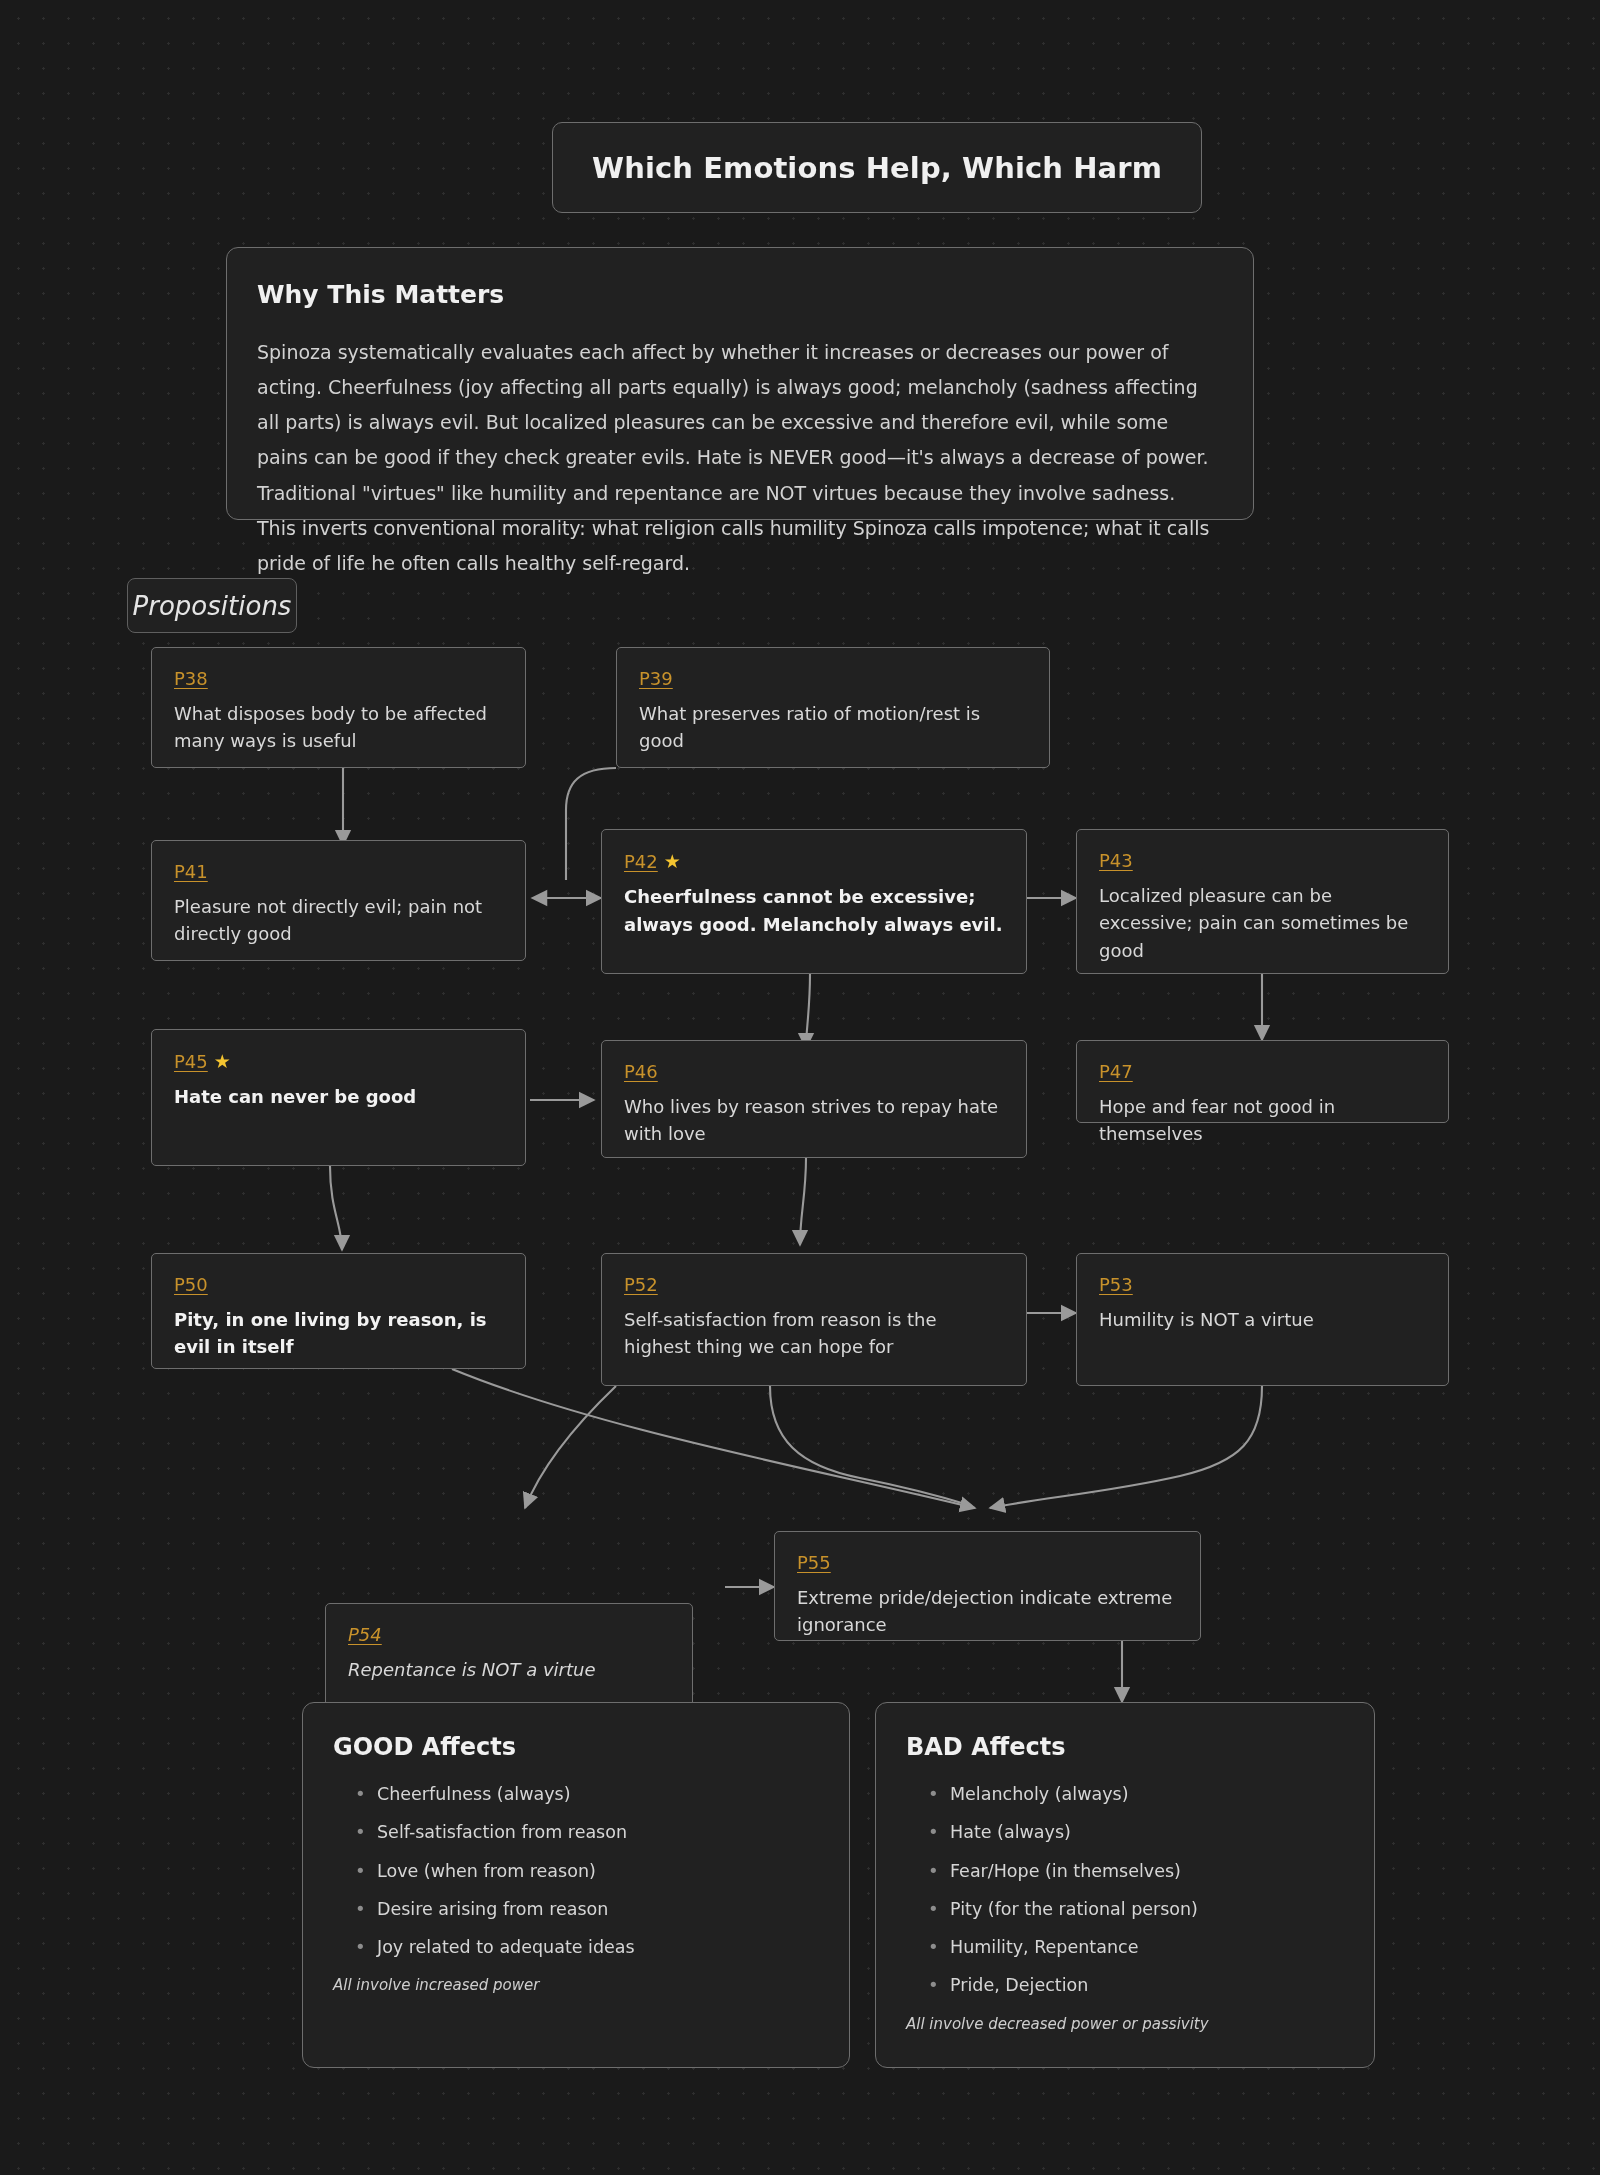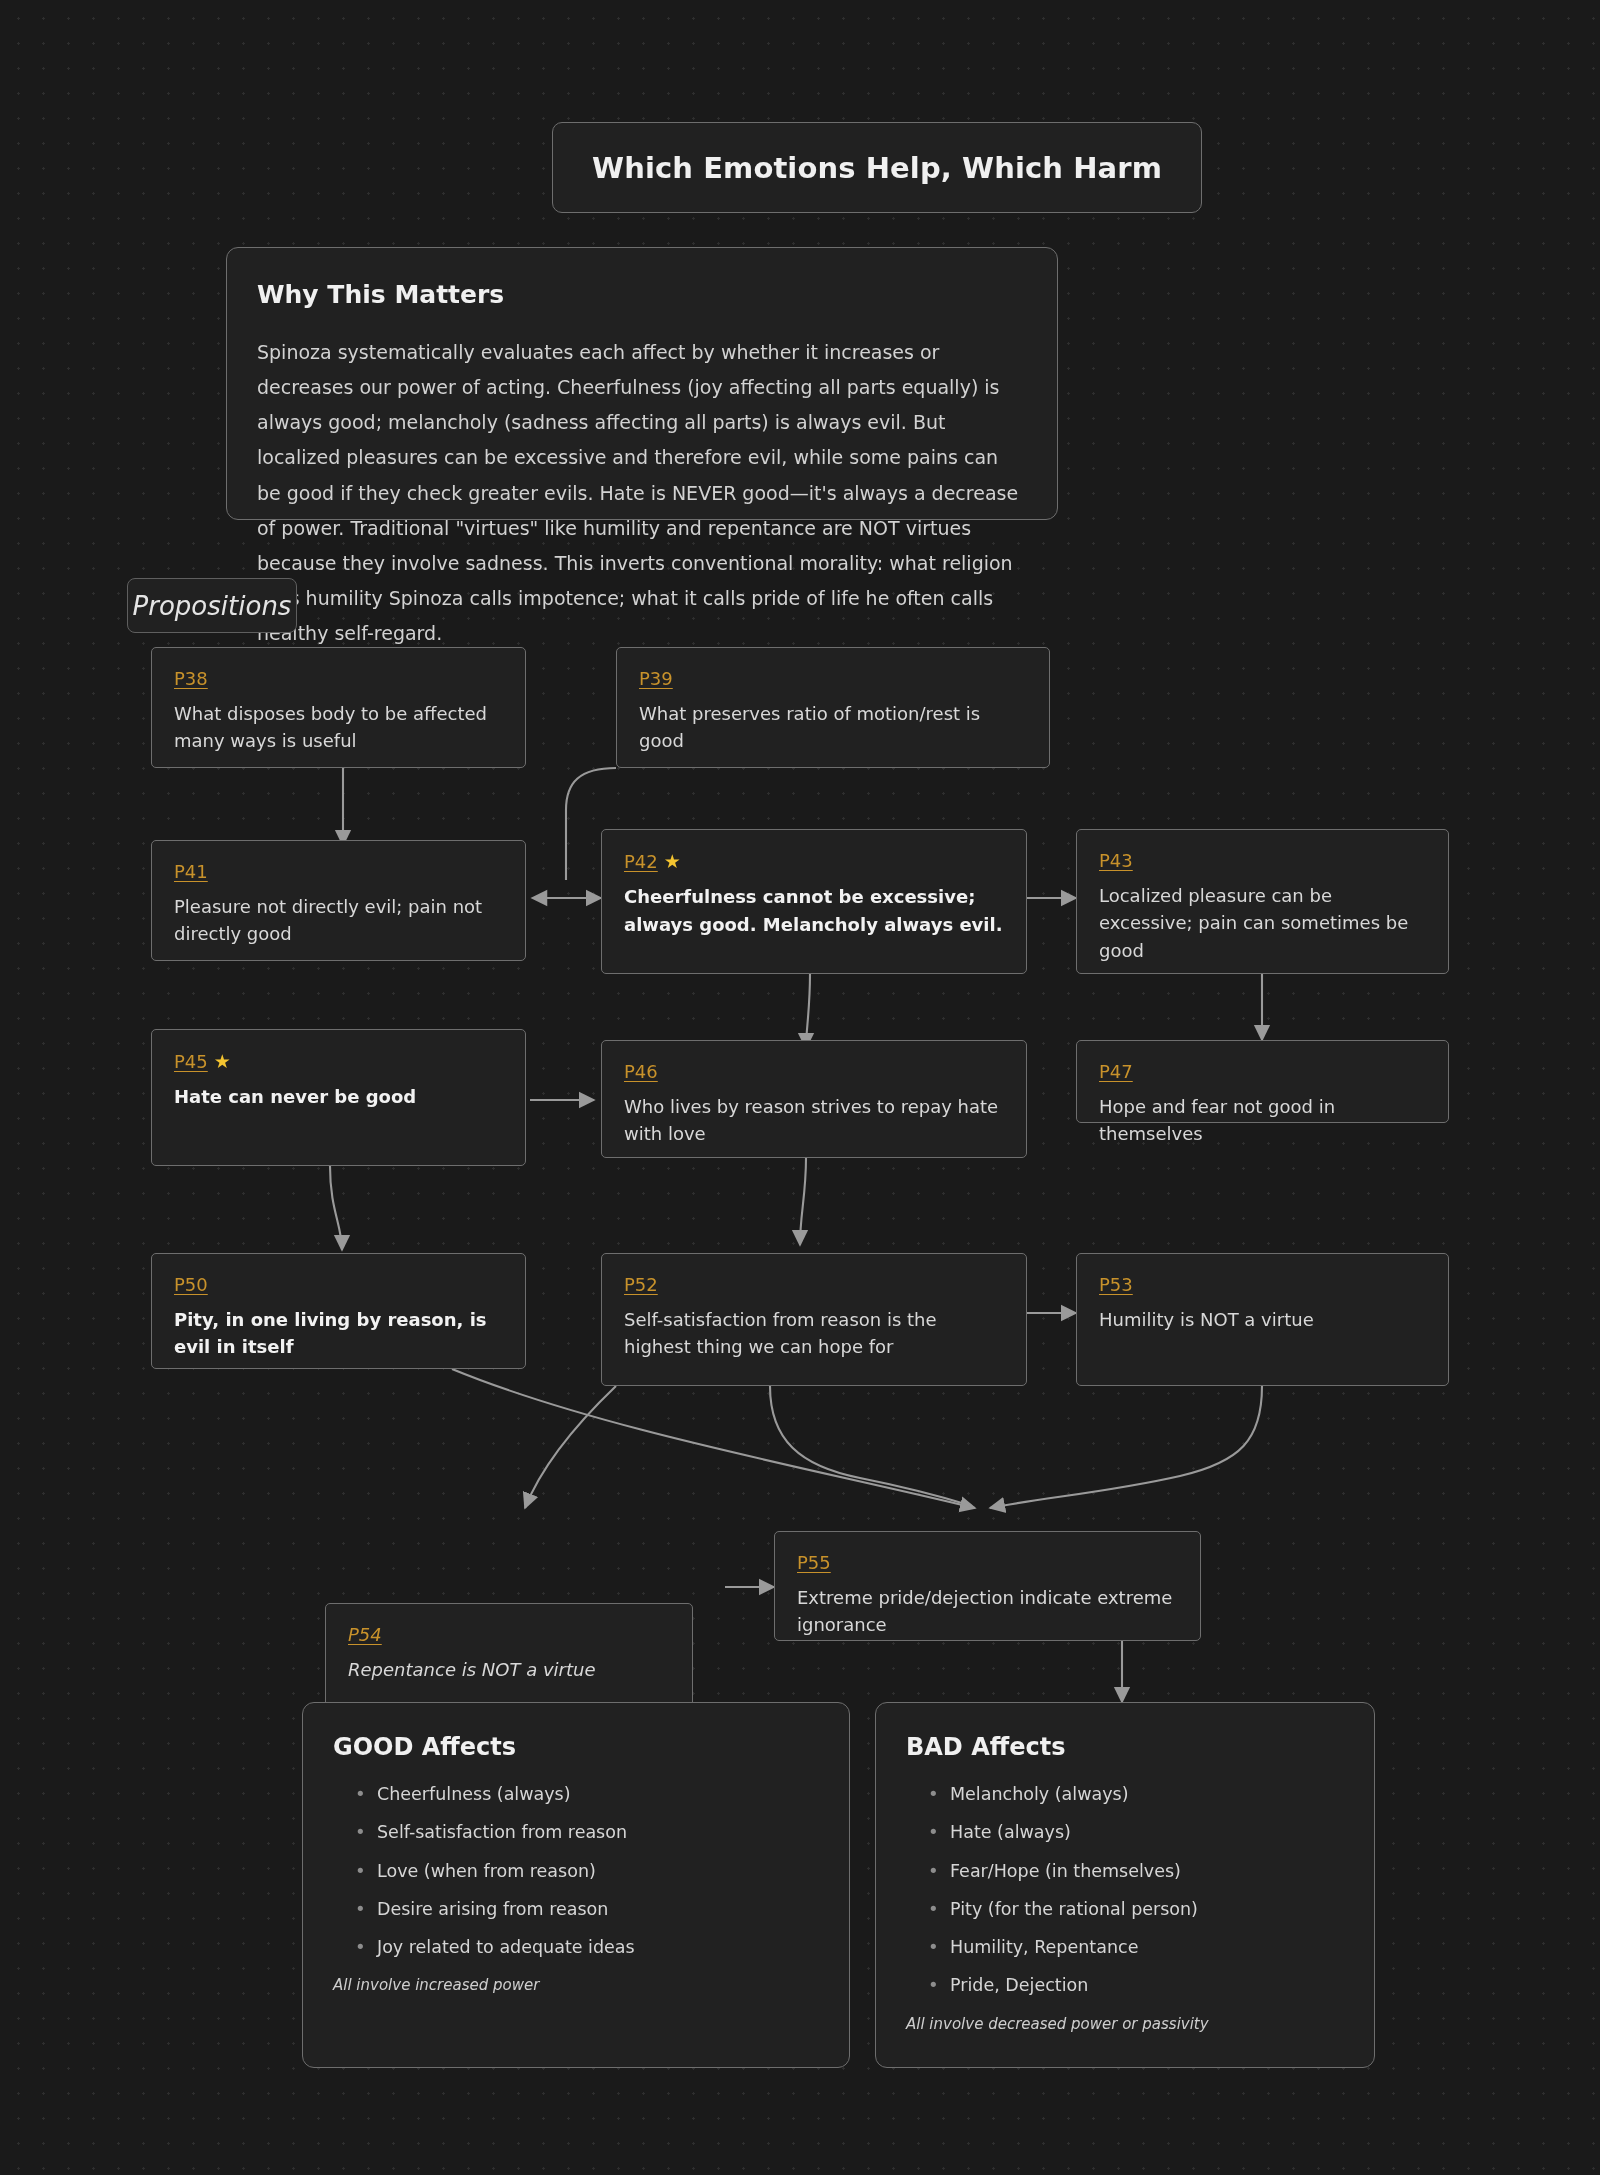--- a/index.html
+++ b/index.html
@@ -48,21 +48,21 @@
   #title-card .title-text {
     font-size: 29px;
     font-weight: bold;
     color: #f0f0f0;
     letter-spacing: .1px;
   }
 
   
   #why-card {
     left: 226px; top: 247px;
-    width: 832px; height: 273px;
+    width: 1028px; height: 273px;
     padding: 32px 36px 0 30px;
     border-radius: 12px;
   }
   #why-card h2 {
     font-size: 25px;
     font-weight: bold;
     color: #f0f0f0;
     margin-bottom: 26px;
   }
   #why-card p {

